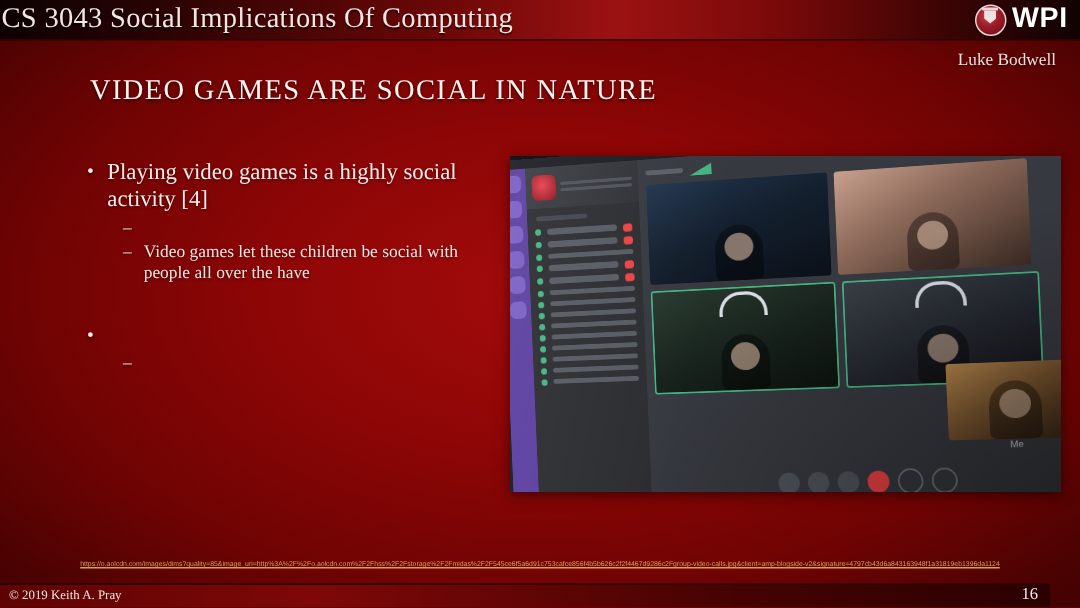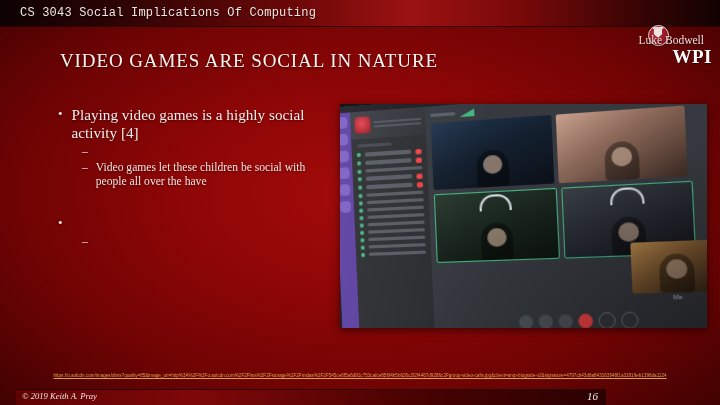--- a/index.html
+++ b/index.html
@@ -14,22 +14,22 @@
       radial-gradient(ellipse 78% 82% at 50% 48%, #a30b0b 0%, #8e0606 32%, #6e0303 62%, #4d0202 82%, #340101 100%);
   }
   
   .hdr{
     position:absolute;left:0;top:0;width:720px;height:26px;
     background:linear-gradient(90deg,#0d0202 0%, #280303 14%, #6a0707 40%, #9c1212 57%, #7a0909 72%, #3a0404 88%, #120202 100%);
     border-bottom:1px solid #2a0303;
     display:flex;align-items:center;
   }
   .hdr-title{
-    color:#f3e6e2;font-size:12px;letter-spacing:.2px;padding-left:20px;
-    text-shadow:0 1px 1px rgba(0,0,0,.75);white-space:nowrap;font-family:Liberation Mono, monospace;
+    color:#f3e6e2;font-size:19px;letter-spacing:.2px;padding-left:1px;
+    text-shadow:0 1px 1px rgba(0,0,0,.75);white-space:nowrap;
   }
   .wpi{
     position:absolute;right:8px;top:2px;display:flex;align-items:center;gap:4px;
   }
   .wpi-seal{
     width:19px;height:19px;border-radius:50%;
     background:radial-gradient(circle at 40% 34%, #c8434d 0%, #9b1b28 45%, #6d0d16 100%);
     border:1.2px solid #e8d7d7;position:relative;
     box-shadow:0 0 2px rgba(0,0,0,.6);
   }
@@ -37,21 +37,21 @@
     content:"";position:absolute;left:50%;top:3.2px;transform:translateX(-50%);
     width:8px;height:9px;background:#f0e2e2;
     clip-path:polygon(0 0,100% 0,100% 62%,50% 100%,0 62%);
   }
   .wpi-seal:after{
     content:"";position:absolute;left:50%;top:1.2px;transform:translateX(-50%);
     width:11px;height:2px;background:#e8d7d7;border-radius:1px;
   }
   .wpi-text{
     color:#ffffff;font-size:19px;font-weight:bold;letter-spacing:.5px;
-    font-family:Liberation Serif, serif;text-shadow:0 1px 1px rgba(0,0,0,.6);margin-top:44px;
+    font-family:Liberation Sans, sans-serif;text-shadow:0 1px 1px rgba(0,0,0,.6);
   }
   
   .author{
     position:absolute;right:16px;top:34px;color:#f0dede;font-size:11.5px;
     text-shadow:0 1px 1px rgba(0,0,0,.6);
   }
   
   .title{
     position:absolute;left:60px;top:50px;
     color:#fdf4f2;font-size:19px;letter-spacing:.9px;white-space:nowrap;
@@ -140,24 +140,23 @@
     background:linear-gradient(105deg,rgba(255,255,255,.07) 0%,rgba(255,255,255,0) 38%),
                radial-gradient(ellipse at 110% 115%,rgba(0,0,0,.55),rgba(0,0,0,0) 58%);}
   
   .src{
     position:absolute;left:36px;top:372px;width:648px;text-align:center;
     color:#d9a14a;font-family:"Liberation Sans", sans-serif;font-size:4.6px;
     line-height:1.75;text-decoration:underline;word-break:break-all;
   }
   
   .foot{
-    position:absolute;left:16px;bottom:0;width:590px;height:15px;
+    position:absolute;left:0;bottom:0;width:700px;height:15px;
     background:linear-gradient(90deg,#5e0303 0%,#7e0808 30%,#460202 70%,#2a0101 100%);
     border-top:1px solid #2d0202;
-    font-style:italic;
   }
   .copy{position:absolute;left:6px;top:1px;color:#f0e3e1;
     font-family:"Liberation Serif", serif;font-size:8.6px;}
   .pnum{position:absolute;right:8px;top:0px;color:#f6eceb;font-size:11px;}
 </style>
 </head>
 <body>
 
 <div class="slide">
 

